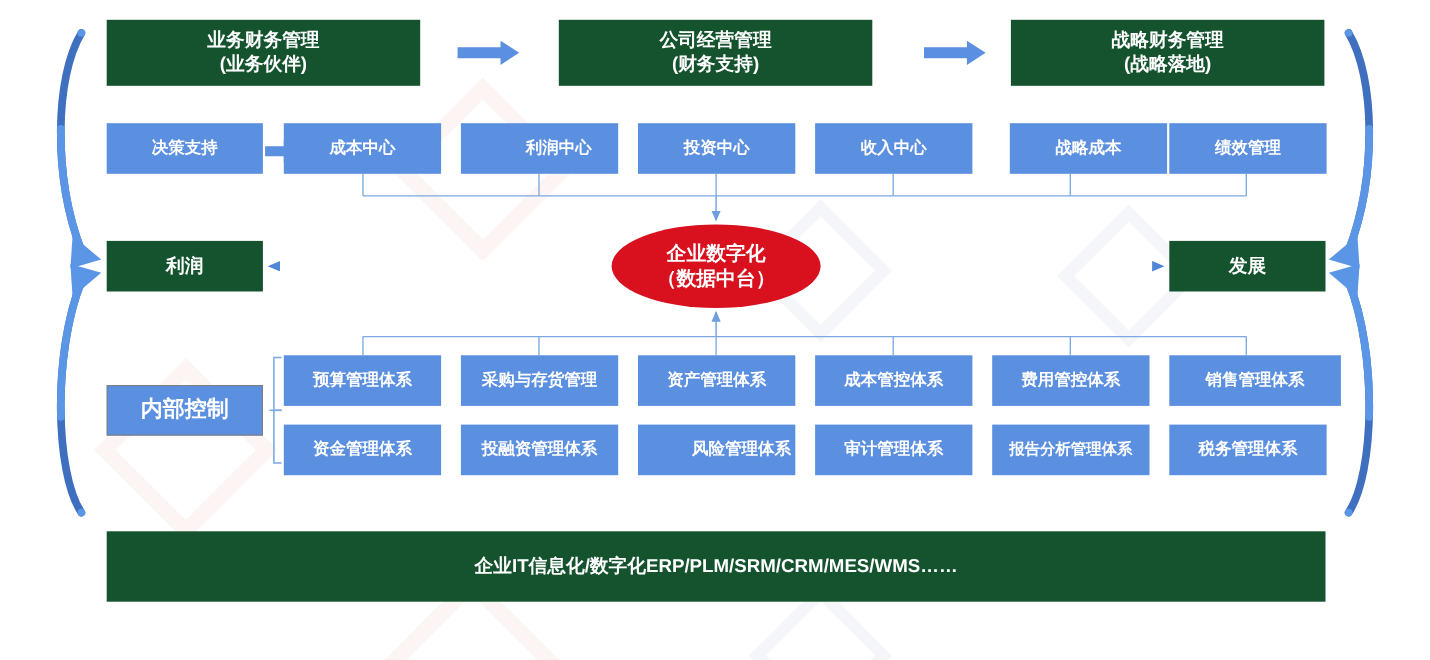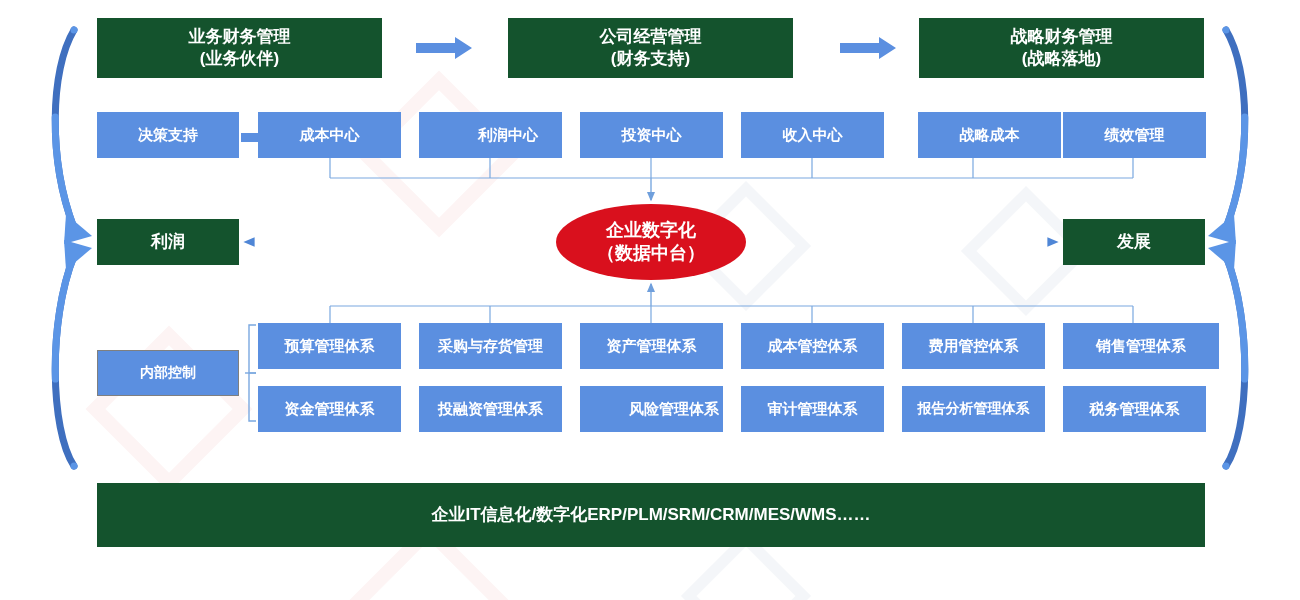--- a/index.html
+++ b/index.html
@@ -149,21 +149,21 @@
   <div class="box b-mid r2-box" style="left:902px;top:112px;width:143px;margin-left:16px;">战略成本</div>
   <div class="box b-mid r2-box" style="left:1063px;top:112px;width:143px;">绩效管理</div>
 
   <div class="box b-dark side-box" style="left:97px;top:219px;">利润</div>
 
   <div class="ellipse">企业数字化
 （数据中台）</div>
 
   <div class="box b-dark side-box" style="left:1063px;top:219px;">发展</div>
 
-  <div class="box b-inner" style="left:97px;top:350px;width:142px;height:46px;font-size:14px;">内部控制</div>
+  <div class="box b-inner" style="left:97px;top:350px;width:142px;height:46px;font-size:20px;">内部控制</div>
 
   <div class="box b-mid grid-box" style="left:258px;top:323px;width:143px;">预算管理体系</div>
   <div class="box b-mid grid-box" style="left:419px;top:323px;width:143px;">采购与存货管理</div>
   <div class="box b-mid grid-box" style="left:580px;top:323px;width:143px;">资产管理体系</div>
   <div class="box b-mid grid-box" style="left:741px;top:323px;width:143px;">成本管控体系</div>
   <div class="box b-mid grid-box" style="left:902px;top:323px;width:143px;">费用管控体系</div>
   <div class="box b-mid grid-box" style="left:1063px;top:323px;width:156px;">销售管理体系</div>
 
   <div class="box b-mid grid-box" style="left:258px;top:386px;width:143px;">资金管理体系</div>
   <div class="box b-mid grid-box" style="left:419px;top:386px;width:143px;">投融资管理体系</div>

